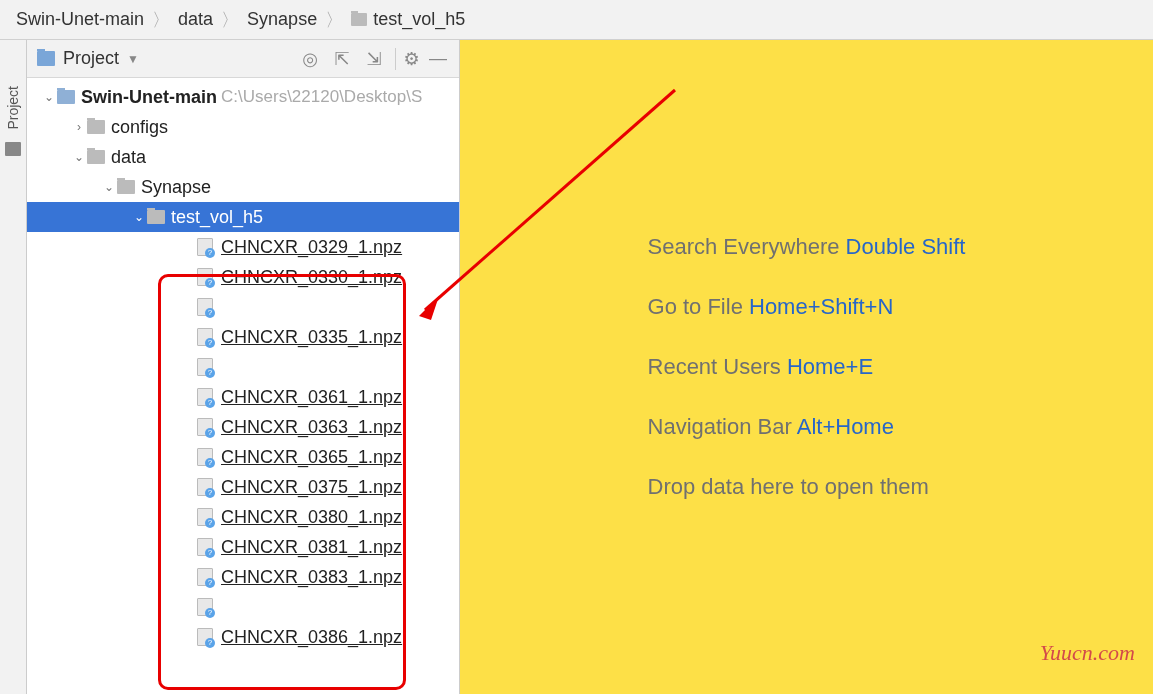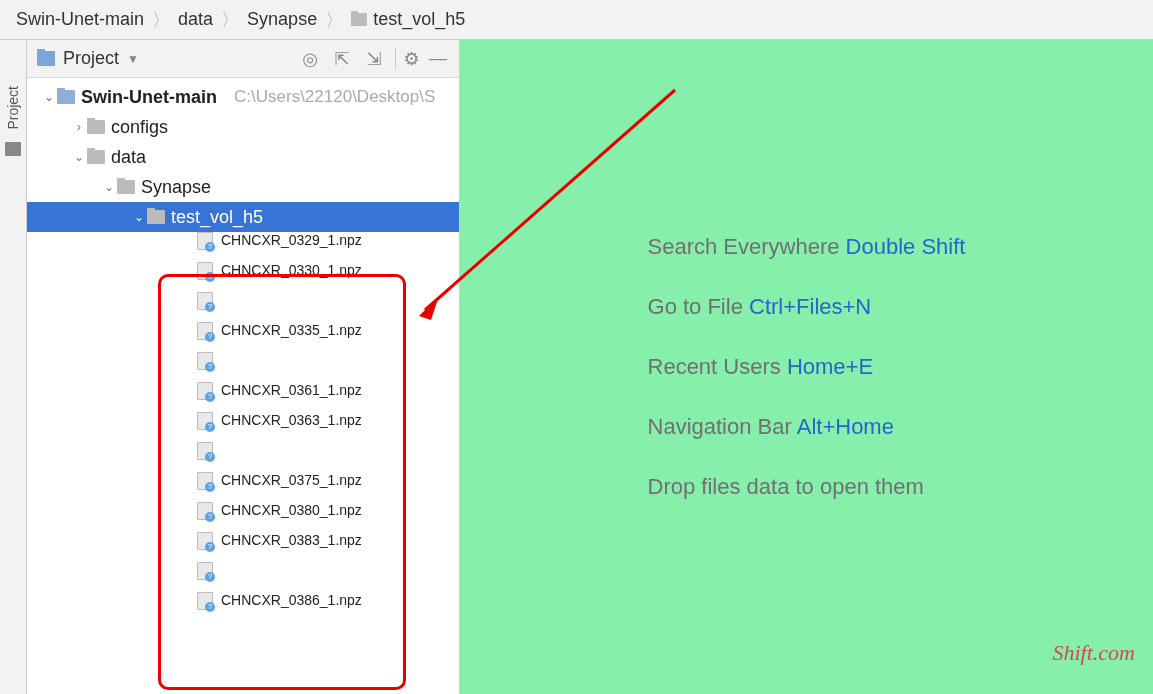--- a/index.html
+++ b/index.html
@@ -28,32 +28,32 @@
 
 .tree { flex: 1; overflow: auto; font-size: 18px; color: #222; padding-top: 4px; }
 .tree-row { height: 30px; display: flex; align-items: center; white-space: nowrap; cursor: pointer; }
 .tree-row .chev { width: 16px; text-align: center; color: #777; font-size: 12px; }
 .tree-row .fold { width: 18px; height: 14px; background: #bbb; margin-right: 6px; border-radius: 1px; position: relative; flex-shrink:0; }
 .tree-row .fold::before { content:""; position:absolute; top:-2px; left:0; width:8px; height:2px; background:#bbb; }
 .tree-row .fold.blue { background: #8fb0d6; }
 .tree-row .fold.blue::before { background: #8fb0d6; }
 .tree-row.selected { background: #3774d6; color: #fff; }
 .tree-row.selected .chev { color: #fff; }
-.tree-row .path-hint { color: #aaa; margin-left: 17px; font-size: 17px; }
+.tree-row .path-hint { color: #aaa; margin-left: 4px; font-size: 17px; }
 .tree-row.root .name { font-weight: bold; }
 
-.file-row { height: 30px; display: flex; align-items: flex-start; padding-left: 170px; font-size: 14px; }
+.file-row { height: 30px; display: flex; align-items: center; padding-left: 170px; font-size: 18px; text-decoration: underline; }
 .file-row .ficon { width: 16px; height: 18px; background: #e8e8e8; border: 1px solid #bbb; margin-right: 8px; position: relative; border-radius: 1px; flex-shrink:0; }
 .file-row .ficon::after { content: "?"; position: absolute; bottom: -3px; right: -3px; width: 10px; height: 10px; background: #5aa3e8; color:#fff; font-size: 8px; border-radius: 50%; text-align: center; line-height: 10px; }
 
 .highlight-box { position: absolute; left: 158px; top: 274px; width: 248px; height: 416px; border: 3px solid #e80000; border-radius: 10px; pointer-events: none; }
 
 .arrow-svg { position: absolute; left: 405px; top: 80px; pointer-events: none; }
 
-.editor-area { flex: 1; background: #86efac; position: relative; display: flex; flex-direction: column; align-items: center; justify-content: center; }
+.editor-area { flex: 1; background: #fde047; position: relative; display: flex; flex-direction: column; align-items: center; justify-content: center; }
 .hint-block { font-size: 22px; color: #707070; line-height: 60px; text-align: left; }
 .hint-block .shortcut { color: #2766c9; }
 
 .watermark { position: absolute; right: 18px; bottom: 28px; font-size: 22px; color: #d34a4a; font-style: italic; font-family: Georgia, serif; }
 </style>
 </head>
 <body>
 
 <div class="breadcrumb">
   <span class="crumb">Swin-Unet-main</span>
@@ -133,53 +133,58 @@
           <div class="file-row">
             <span class="ficon"></span>
             <span>CHNCXR_0361_1.npz</span>
           </div>
           <div class="file-row">
             <span class="ficon"></span>
             <span>CHNCXR_0363_1.npz</span>
           </div>
           <div class="file-row">
             <span class="ficon"></span>
+            <span>CHNCXR_0365_1.npz</span>
           </div>
           <div class="file-row">
             <span class="ficon"></span>
             <span>CHNCXR_0375_1.npz</span>
           </div>
           <div class="file-row">
             <span class="ficon"></span>
             <span>CHNCXR_0380_1.npz</span>
+          </div>
+          <div class="file-row">
+            <span class="ficon"></span>
+            <span>CHNCXR_0381_1.npz</span>
           </div>
           <div class="file-row">
             <span class="ficon"></span>
             <span>CHNCXR_0383_1.npz</span>
           </div>
           <div class="file-row">
             <span class="ficon"></span>
           </div>
           <div class="file-row">
             <span class="ficon"></span>
             <span>CHNCXR_0386_1.npz</span>
           </div>
         </div>
     </div>
   </div>
 
   <div class="editor-area">
     <div class="hint-block">
       <div><span>Search Everywhere </span><span class="shortcut">Double Shift</span></div>
-      <div><span>Go to File </span><span class="shortcut">Ctrl+Files+N</span></div>
+      <div><span>Go to File </span><span class="shortcut">Home+Shift+N</span></div>
       <div><span>Recent Users </span><span class="shortcut">Home+E</span></div>
       <div><span>Navigation Bar </span><span class="shortcut">Alt+Home</span></div>
-      <div>Drop files data to open them</div>
+      <div>Drop data here to open them</div>
     </div>
-    <div class="watermark">Shift.com</div>
+    <div class="watermark">Yuucn.com</div>
   </div>
 </div>
 
 <div class="highlight-box"></div>
 
 <svg class="arrow-svg" width="300" height="260">
   <defs>
     <marker id="ah" markerWidth="12" markerHeight="12" refX="2" refY="6" orient="auto">
       <path d="M0,0 L12,6 L0,12 Z" fill="#e80000"></path>
     </marker>

